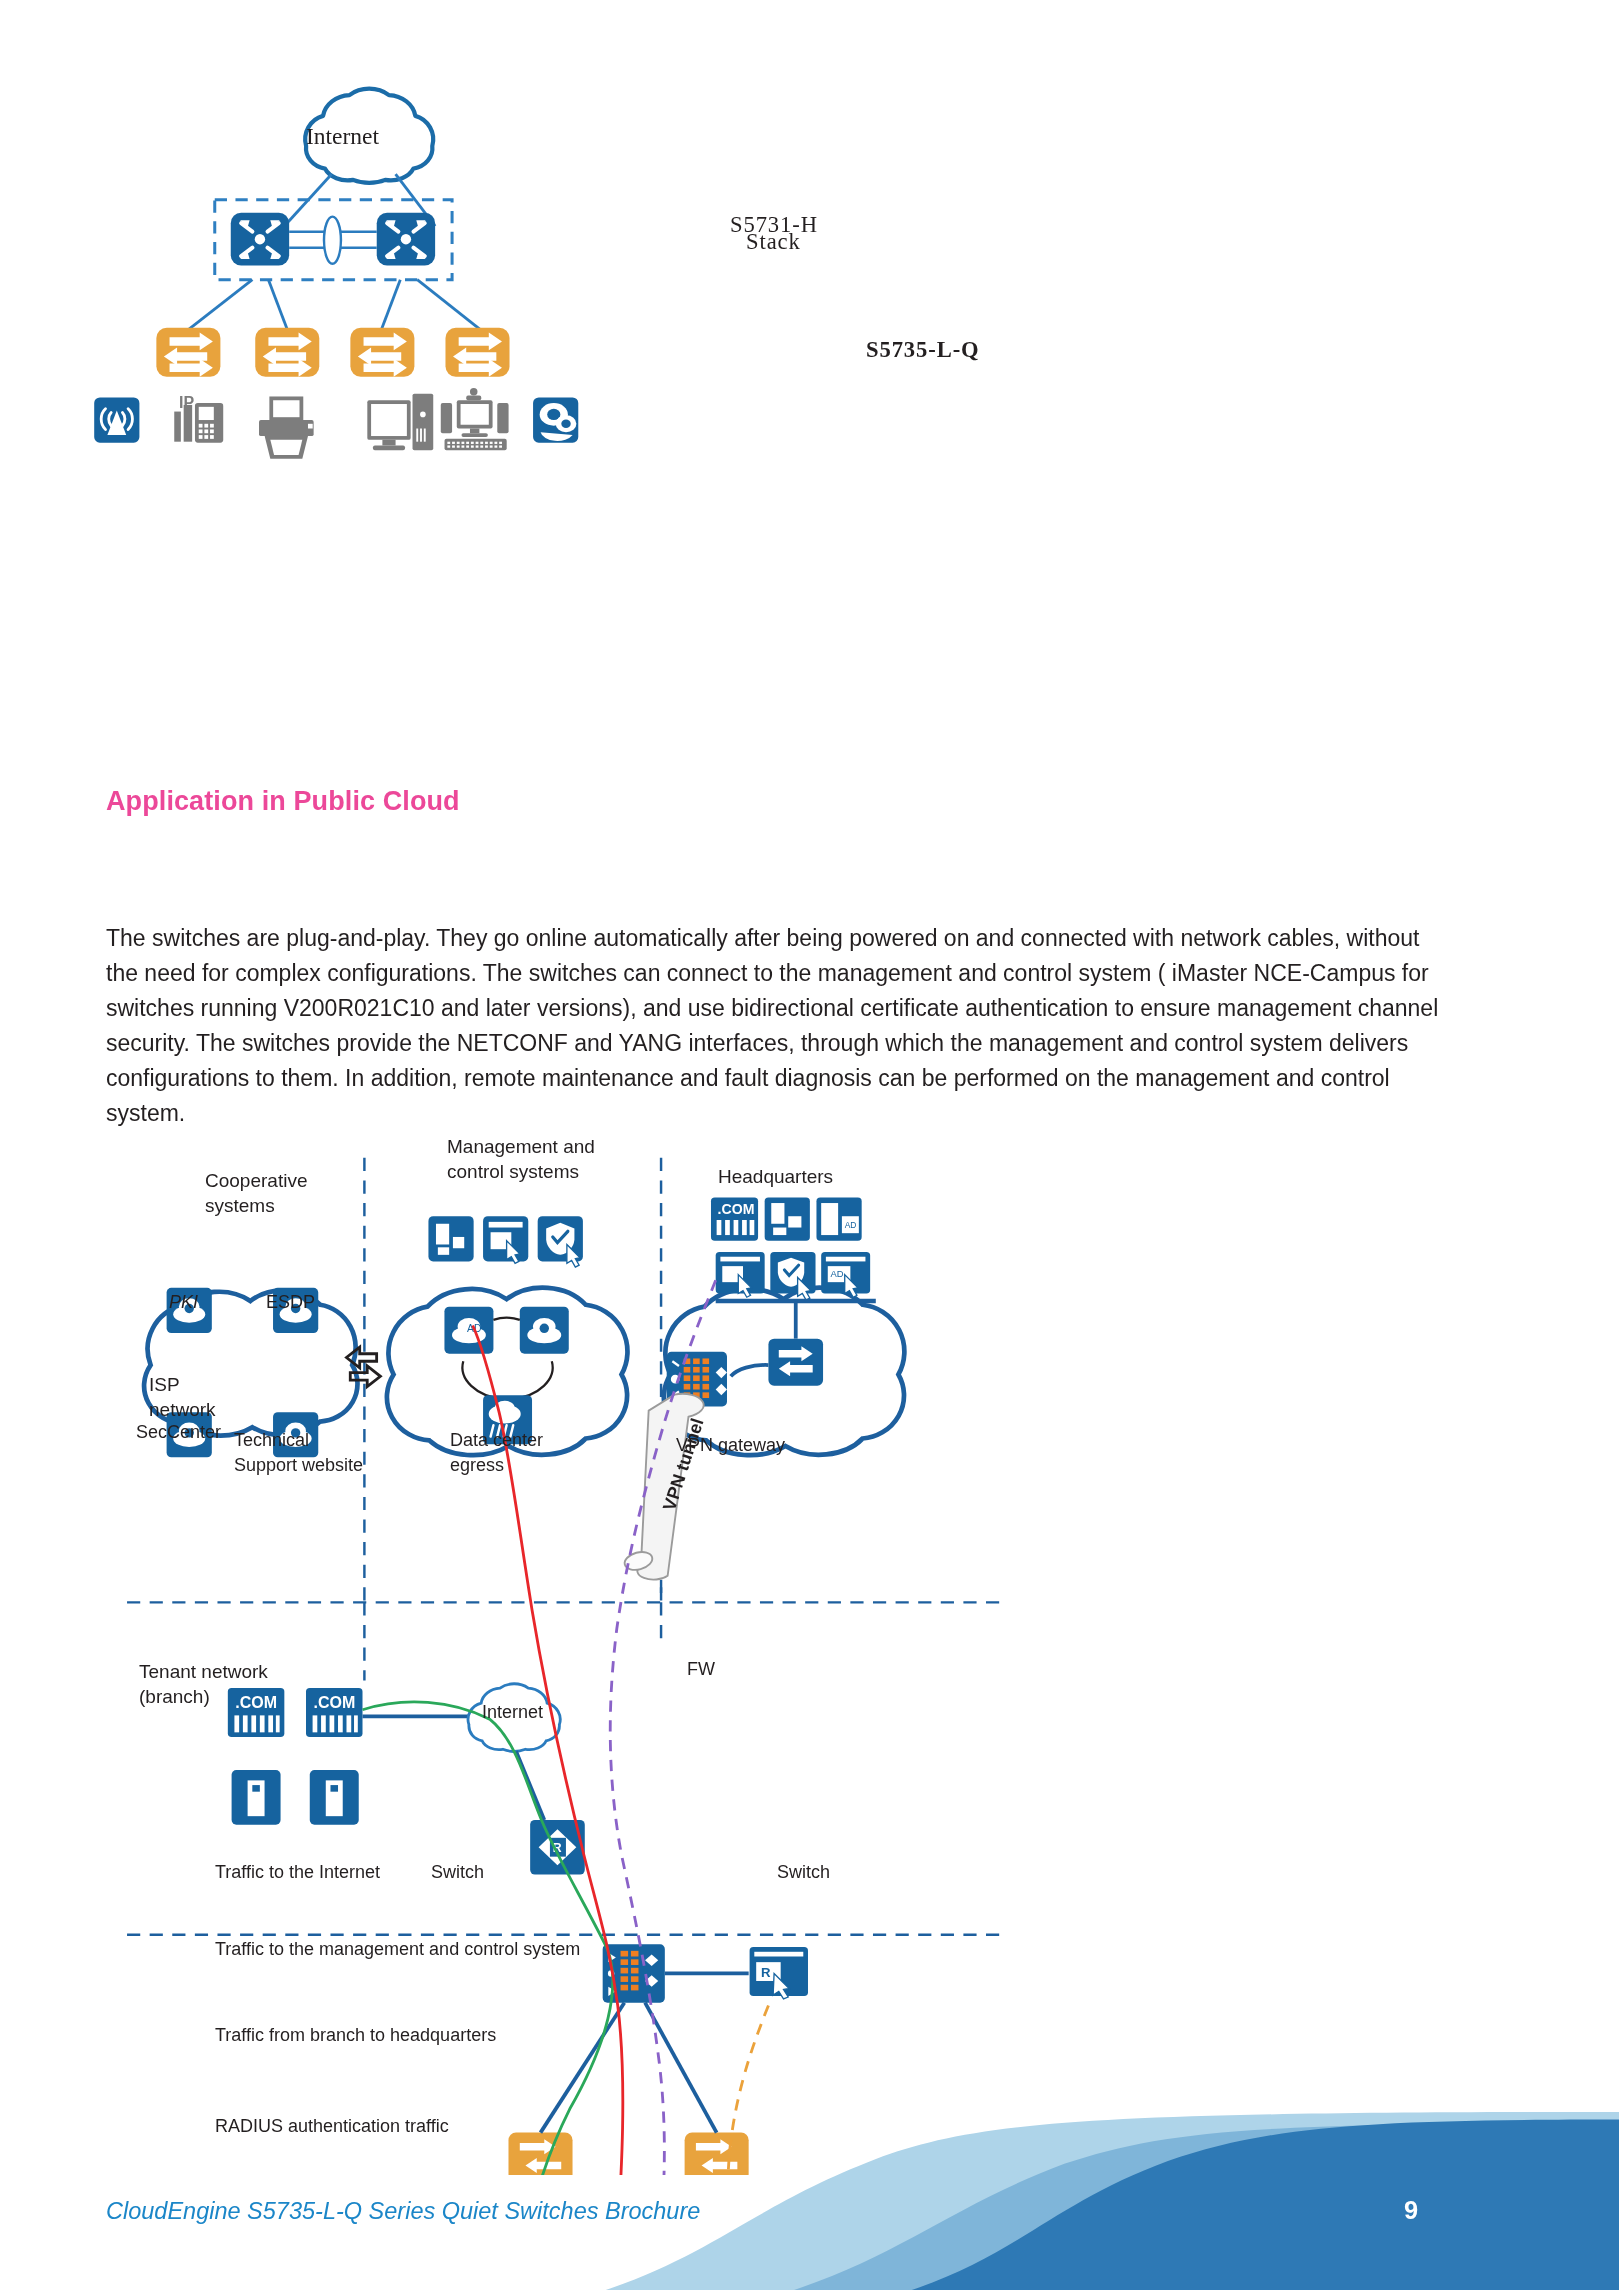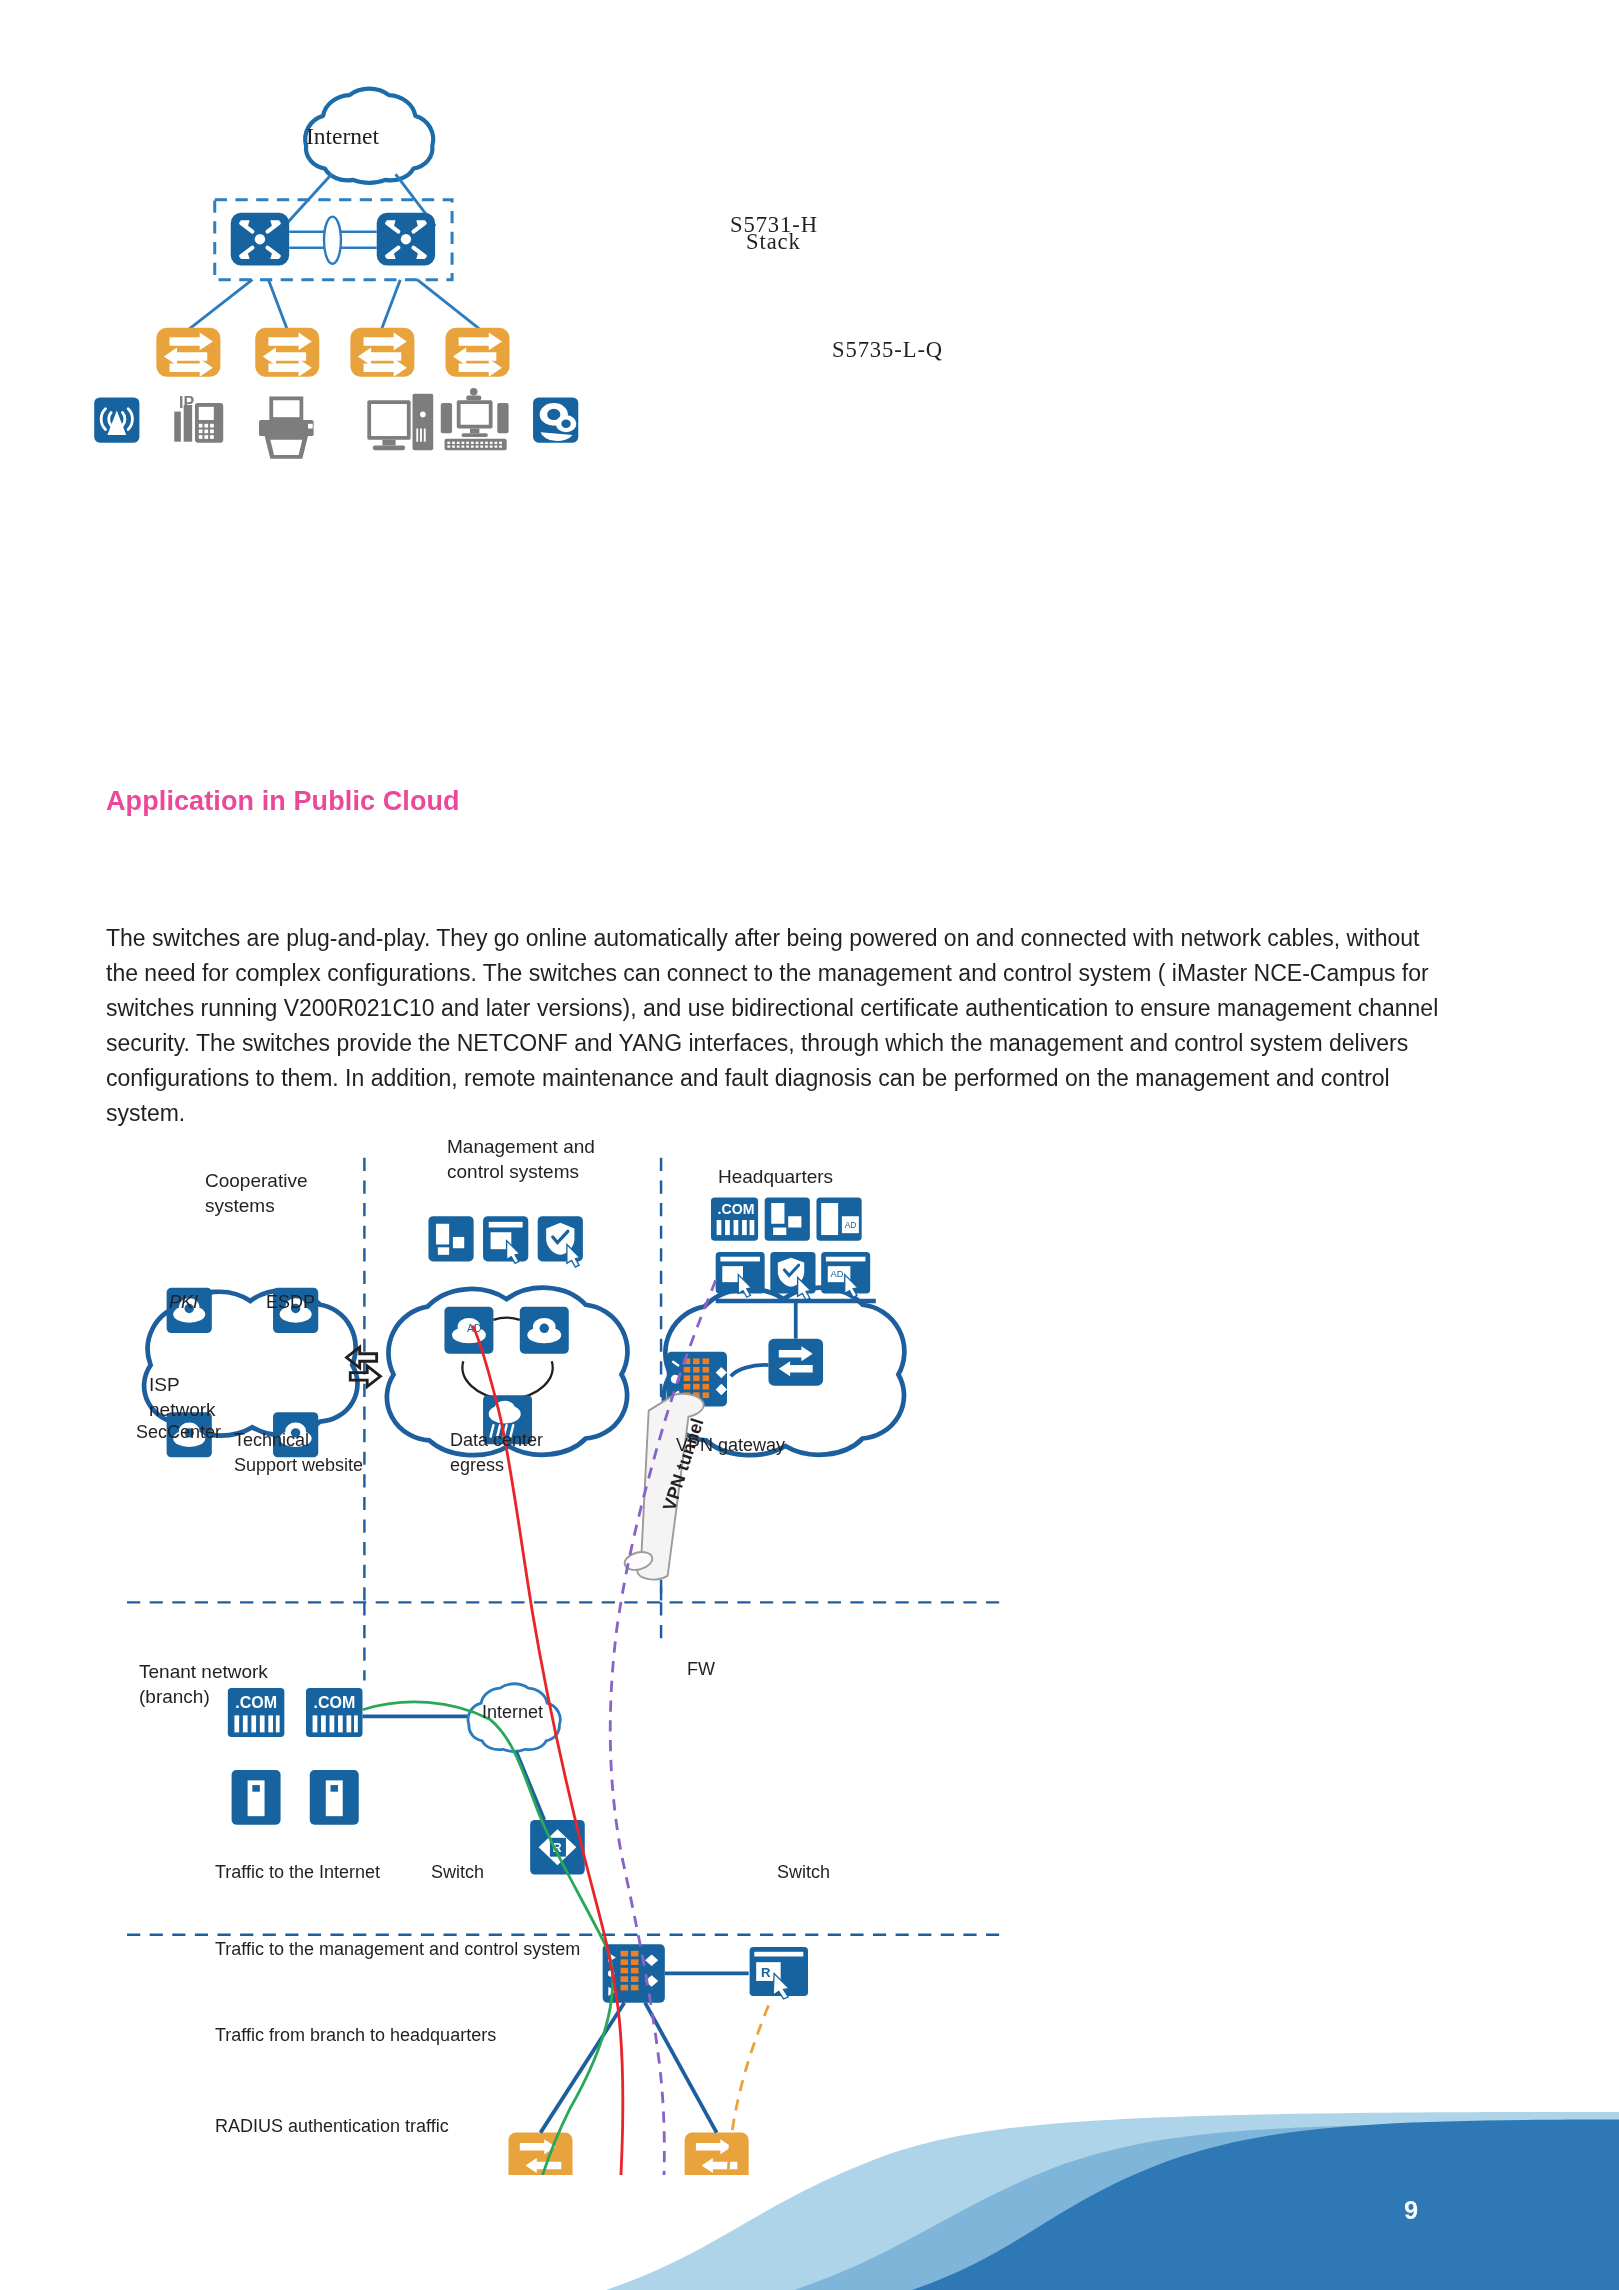--- a/index.html
+++ b/index.html
@@ -225,21 +225,21 @@
       <ellipse cx="588" cy="440" rx="7" ry="6" fill="#16639f"></ellipse>
       <ellipse cx="601" cy="450" rx="11" ry="9" fill="#fff"></ellipse>
       <ellipse cx="601" cy="450" rx="5" ry="4.5" fill="#16639f"></ellipse>
       <path d="M574,459 a18,11 0 0,0 34,3 l-34,-3 z" fill="#fff"></path>
     </g>
   </svg>
 
   <div class="abs serif lbl" style="left:306px;top:123px;font-size:23.5px;">Internet</div>
   <div class="abs serif lbl" style="left:730px;top:212px;font-size:22.6px;letter-spacing:0.9px;">S5731-H</div>
   <div class="abs serif lbl" style="left:746px;top:229px;font-size:22.6px;letter-spacing:0.9px;">Stack</div>
-  <div class="abs serif lbl" style="left:832px;top:337px;font-size:22.6px;letter-spacing:0.9px;">S5735-L-Q</div>
+  <div class="abs serif lbl" style="left:866px;top:337px;font-size:22.6px;letter-spacing:0.9px;font-weight:bold;">S5735-L-Q</div>
 
   <div class="h2" style="left:106px;top:786px;">Application in Public Cloud</div>
 
 
   <div class="para" style="left:106px;top:921px;width:1341px;">The switches are plug-and-play. They go online automatically after being powered on and connected with network cables, without the need for complex configurations. The switches can connect to the management and control system ( iMaster NCE-Campus for switches running V200R021C10 and later versions), and use bidirectional certificate authentication to ensure management channel security. The switches provide the NETCONF and YANG interfaces, through which the management and control system delivers configurations to them. In addition, remote maintenance and fault diagnosis can be performed on the management and control system.</div>
 
   <svg class="abs" style="left:94px;top:1139px;width:942px;height:1036px;" viewBox="0 0 1000 1100">
 
     <line x1="287" y1="20" x2="287" y2="490" stroke="#1d5f9e" stroke-width="2.6" stroke-dasharray="14 10"></line>
     <line x1="602" y1="20" x2="602" y2="490" stroke="#1d5f9e" stroke-width="2.6" stroke-dasharray="14 10"></line>
@@ -633,16 +633,17 @@
   <div class="abs lbl" style="left:215px;top:1937px;font-size:18px;line-height:25.4px;width:235px;">Traffic to the management and control system</div>
   <div class="abs lbl" style="left:215px;top:2023px;font-size:18px;line-height:25.4px;width:235px;">Traffic from branch to headquarters</div>
   <div class="abs lbl" style="left:215px;top:2114px;font-size:18px;line-height:25.4px;width:235px;">RADIUS authentication traffic</div>
 
   <svg id="footer" viewBox="0 0 1720 190" preserveAspectRatio="none">
     <path d="M1720,0 L1720,190 L640,190 C760,150 800,100 930,50 C1040,8 1180,0 1720,0 Z" fill="#aed4e9"></path>
     <path d="M1720,12 L1720,190 L840,190 C960,150 1010,100 1130,55 C1240,18 1340,12 1720,12 Z" fill="#7fb5d9"></path>
     <path d="M1720,8 L1720,190 L965,190 C1080,152 1120,96 1240,52 C1350,14 1460,8 1720,8 Z" fill="#2e79b5"></path>
   </svg>
 
+  <div class="footer-text">CloudEngine S5735-L-Q Series Quiet Switches Brochure</div>
   <div class="page-num">9</div>
 
 </div>
 
 
 </body></html>

